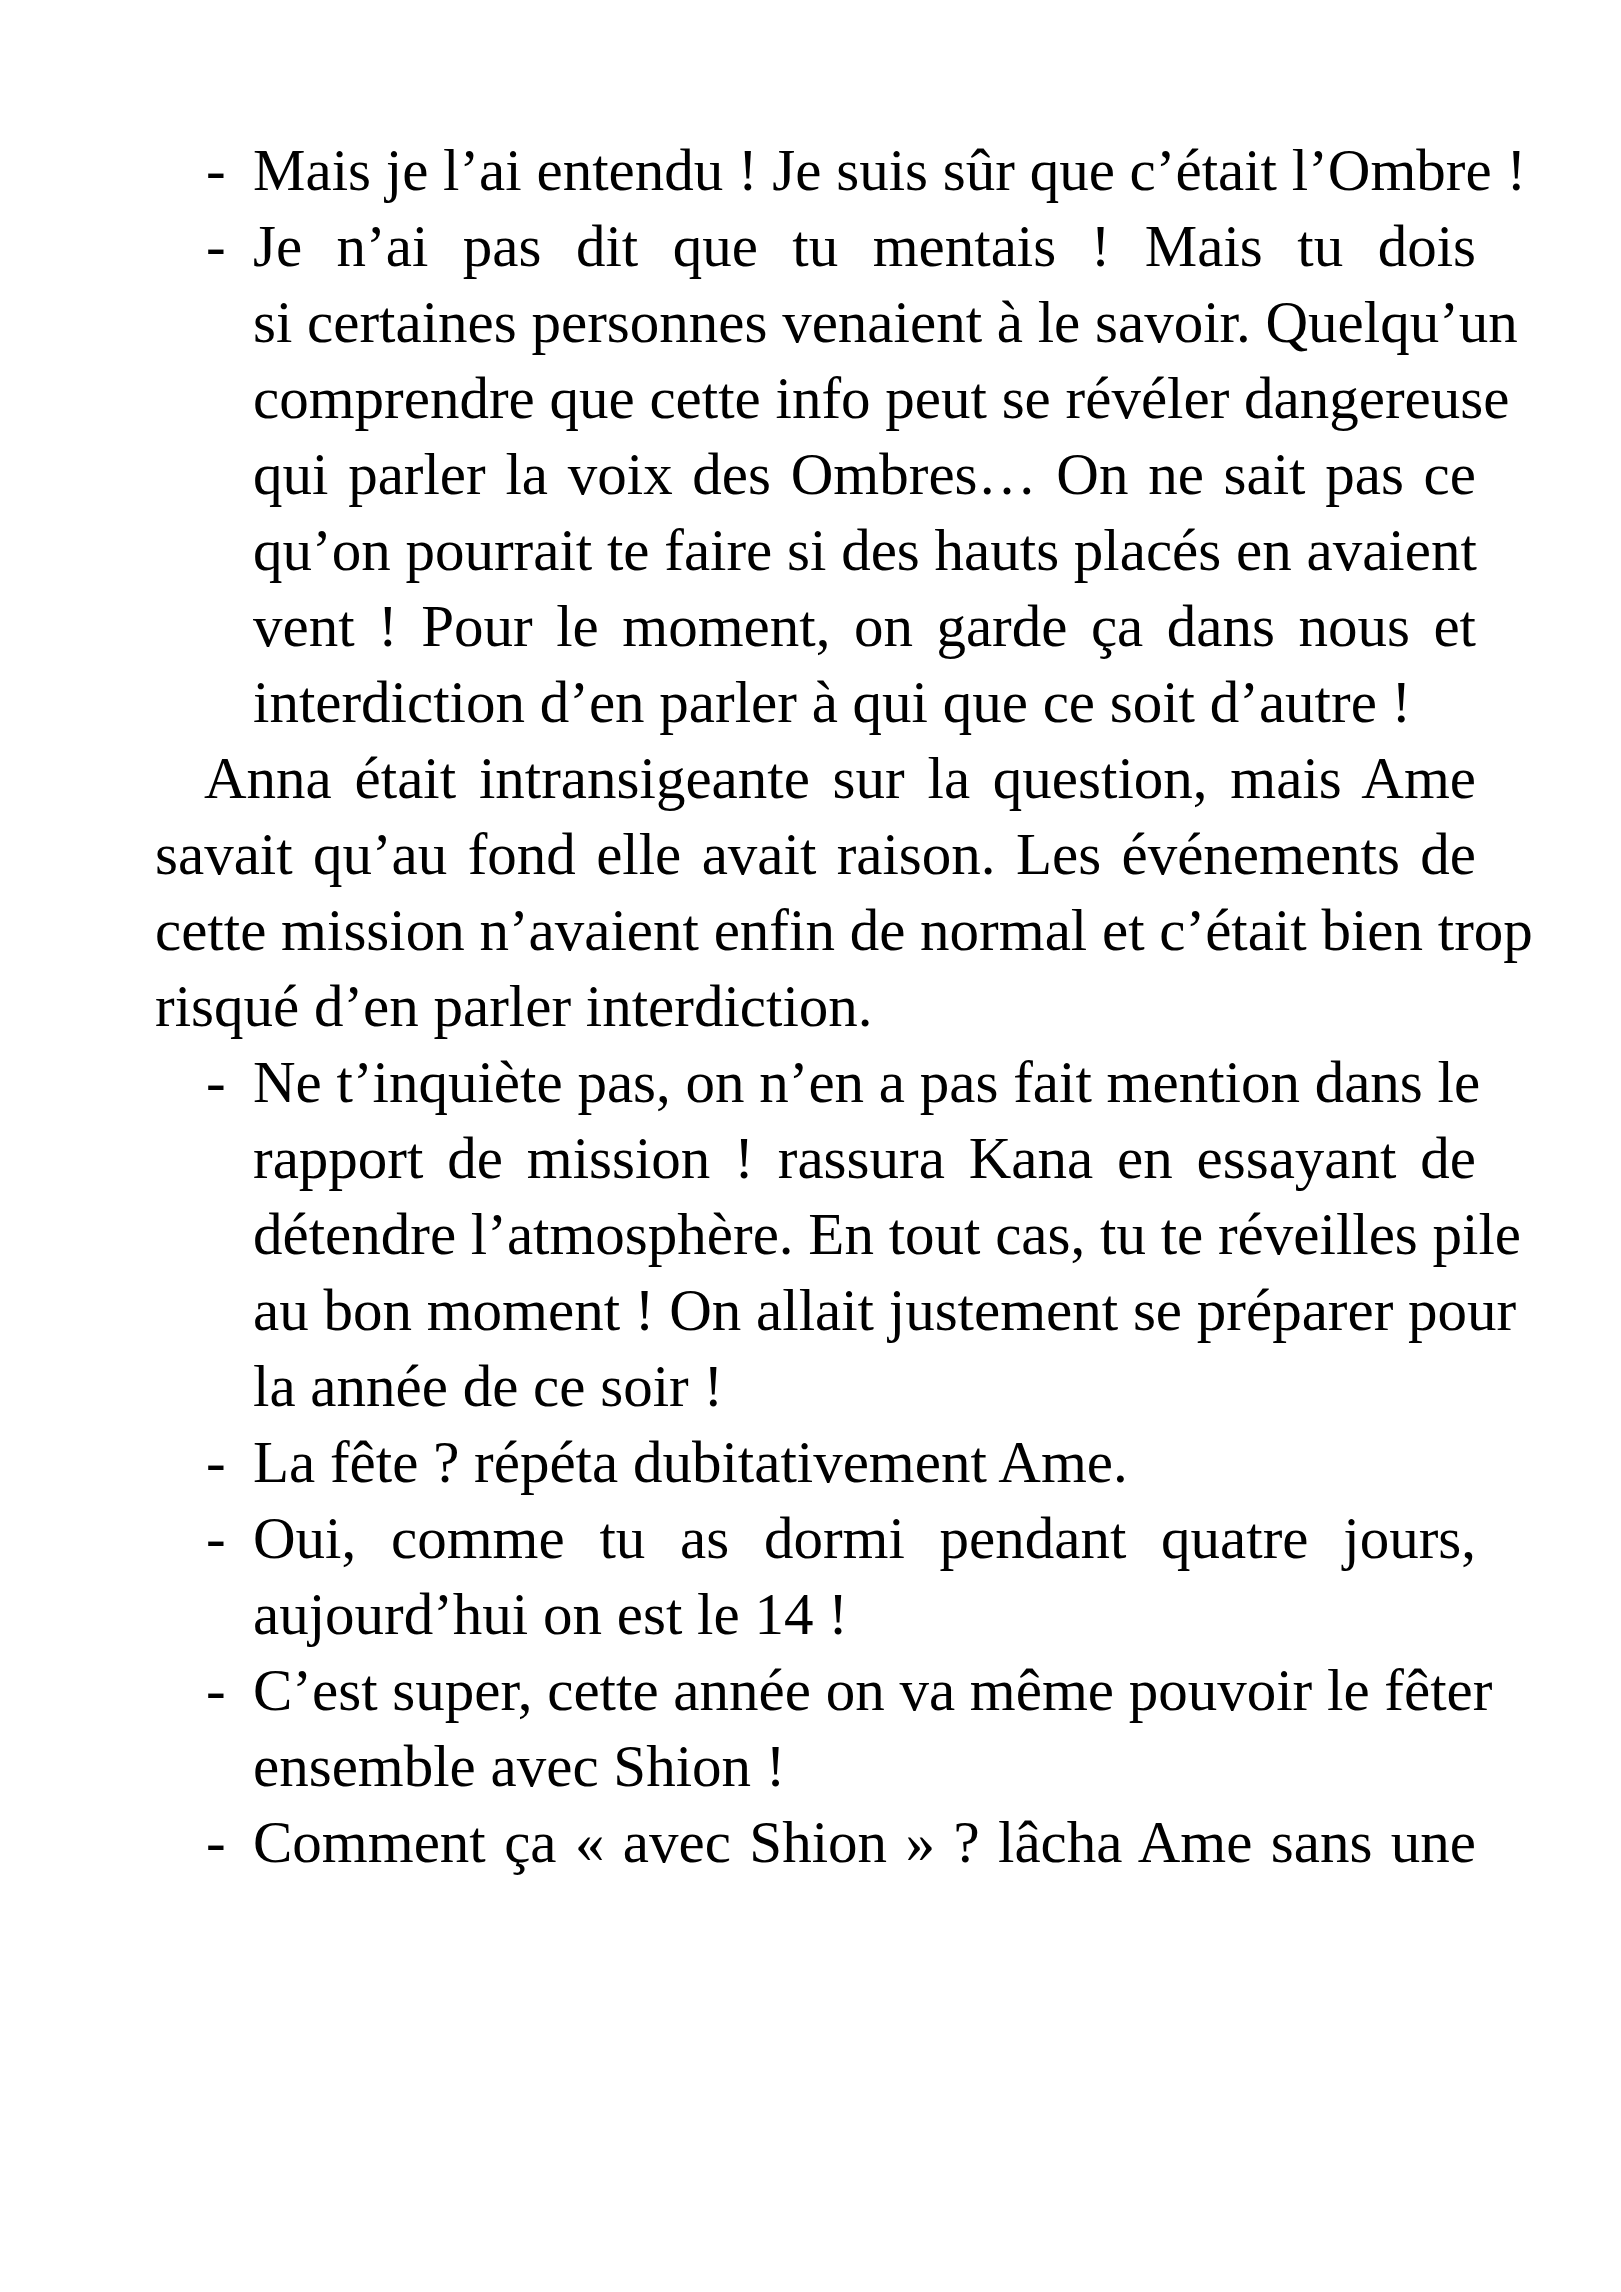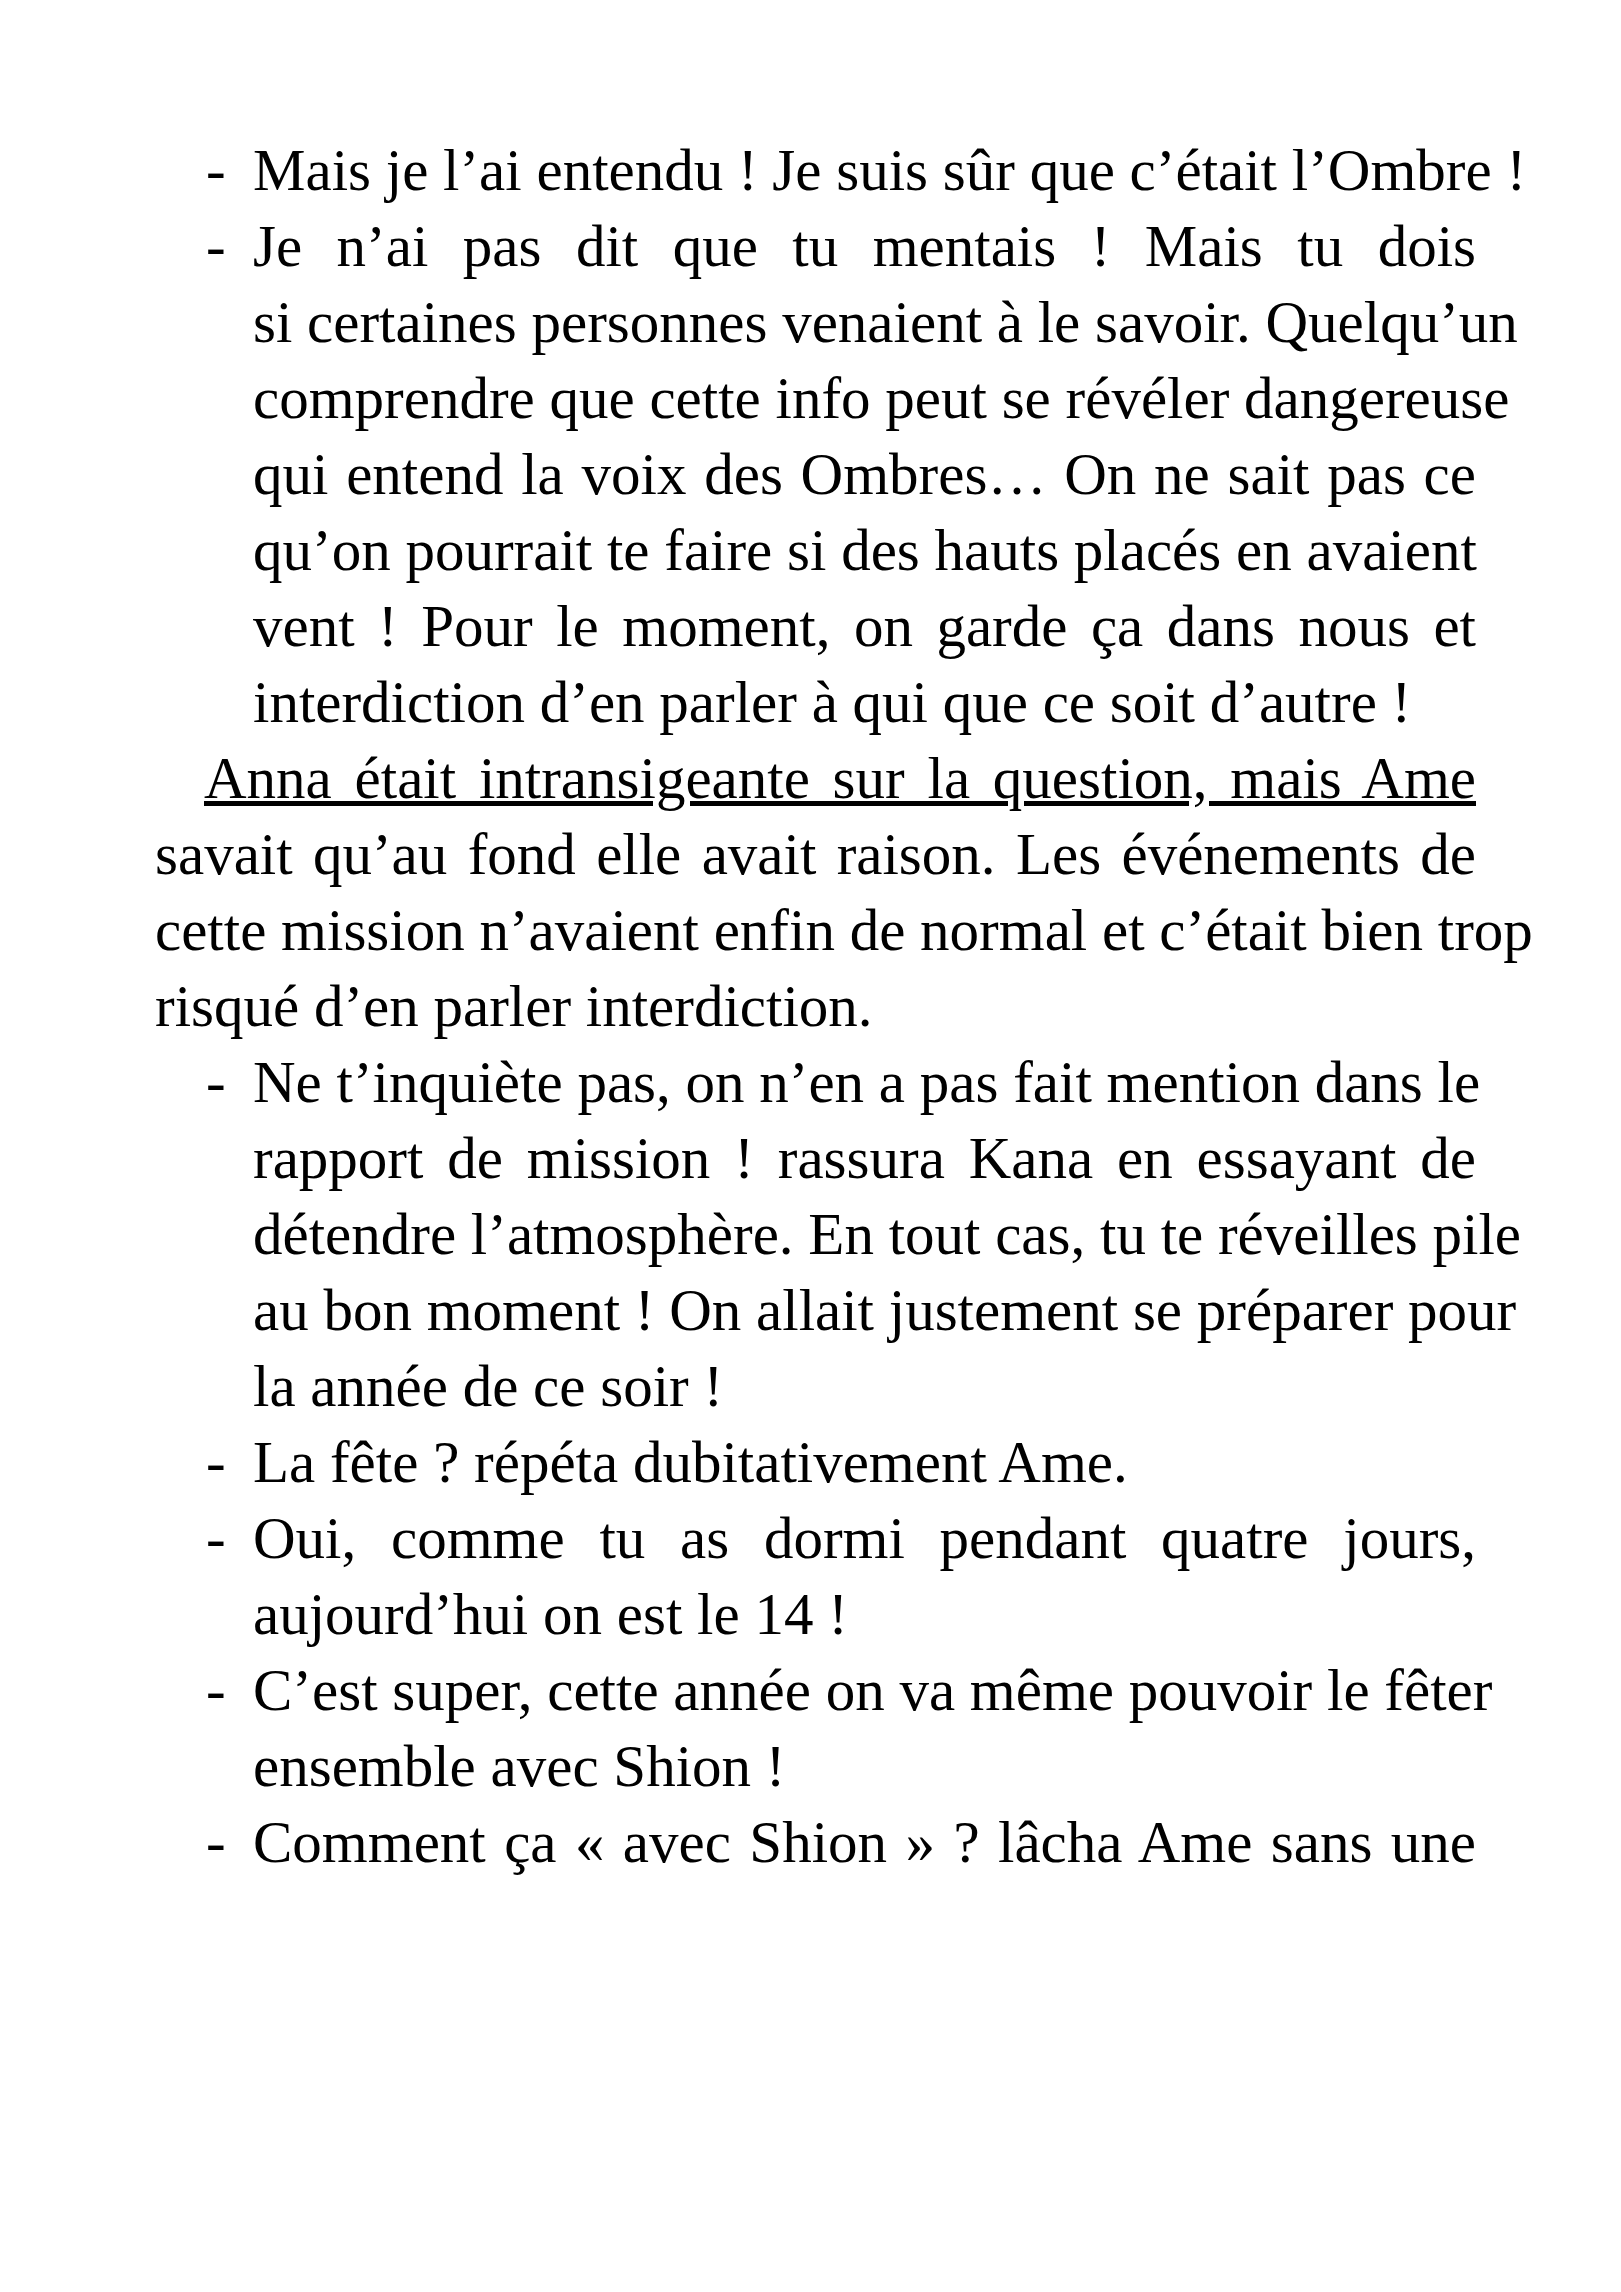--- a/index.html
+++ b/index.html
@@ -10,34 +10,34 @@
     font-size:59px; line-height:76px; color:#000;
   }
   .line {
     display:block; height:76px; white-space:nowrap;
     text-align:justify; text-align-last:justify;
   }
   .line.last { text-align-last:left; }
   .dlg { position:relative; padding-left:98px; }
   .dash { position:absolute; left:51px; top:0; }
   .ind { padding-left:98px; }
-  .para-first { padding-left:49px;text-decoration:underline; }
+  .para-first { padding-left:49px; }
 </style>
 </head>
 <body>
 
 <div class="page" id="page">
     <div>
       <span class="line dlg"><span class="dash">-</span><span>Mais je l’ai entendu ! Je suis sûr que c’était l’Ombre !</span></span>
     </div>
     <div>
       <span class="line dlg"><span class="dash">-</span><span>Je n’ai pas dit que tu mentais ! Mais tu dois</span></span>
       <span class="line ind"><span>si certaines personnes venaient à le savoir. Quelqu’un</span></span>
       <span class="line ind"><span>comprendre que cette info peut se révéler dangereuse</span></span>
-      <span class="line ind"><span>qui entend la voix des Ombres… On ne sait pas ce</span></span>
+      <span class="line ind"><span>qui parler la voix des Ombres… On ne sait pas ce</span></span>
       <span class="line ind"><span>qu’on pourrait te faire si des hauts placés en avaient</span></span>
       <span class="line ind"><span>vent ! Pour le moment, on garde ça dans nous et</span></span>
       <span class="line last ind"><span>interdiction d’en parler à qui que ce soit d’autre !</span></span>
     </div>
     <div>
       <span class="line para-first"><span>Anna était intransigeante sur la question, mais Ame</span></span>
       <span class="line"><span>savait qu’au fond elle avait raison. Les événements de</span></span>
       <span class="line"><span>cette mission n’avaient enfin de normal et c’était bien trop</span></span>
       <span class="line last"><span>risqué d’en parler interdiction.</span></span>
     </div>

